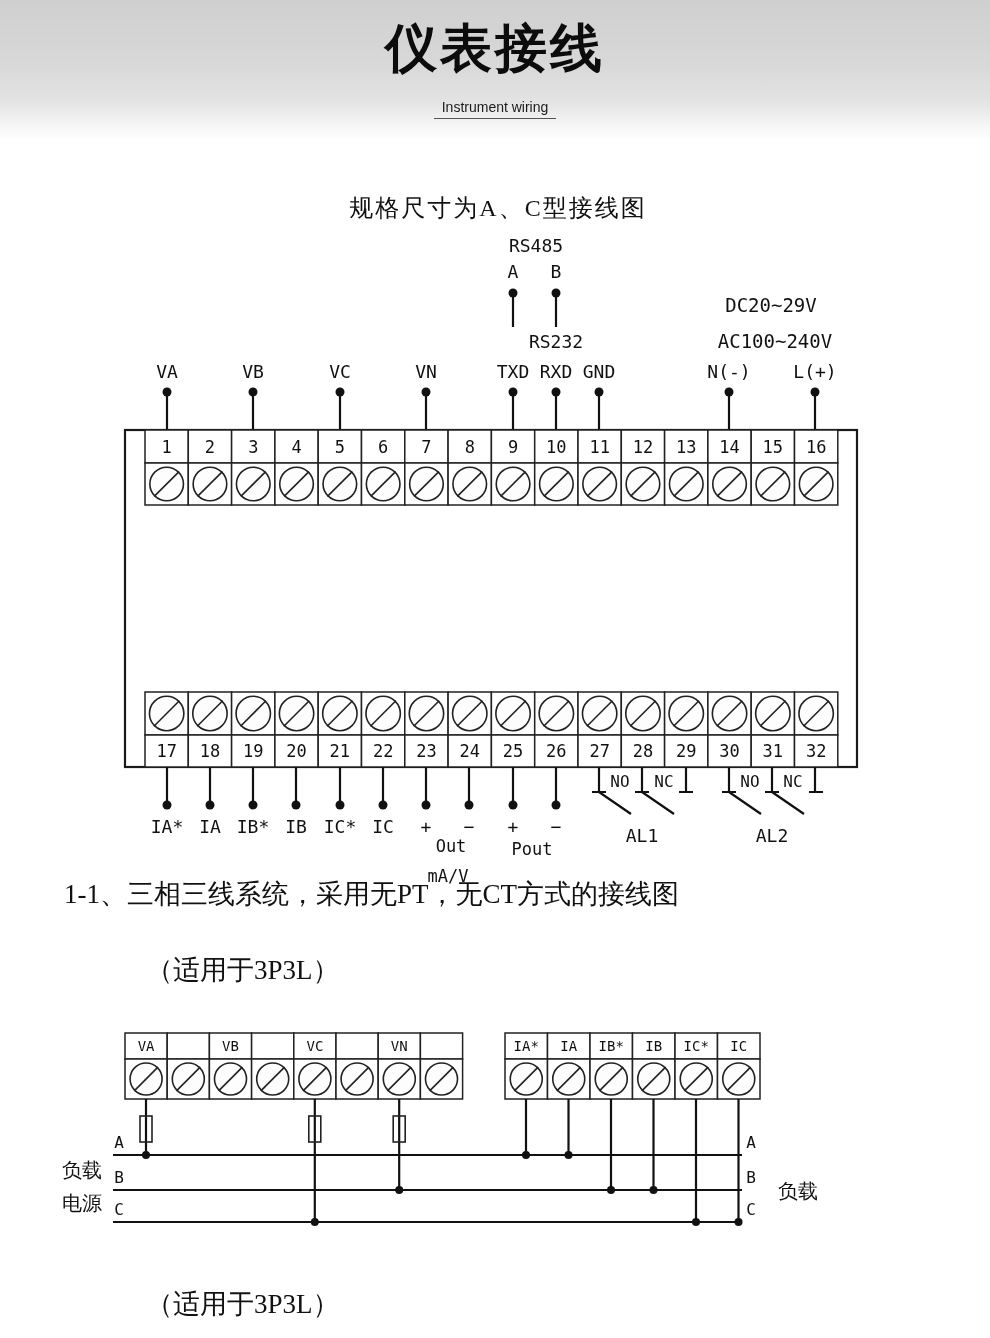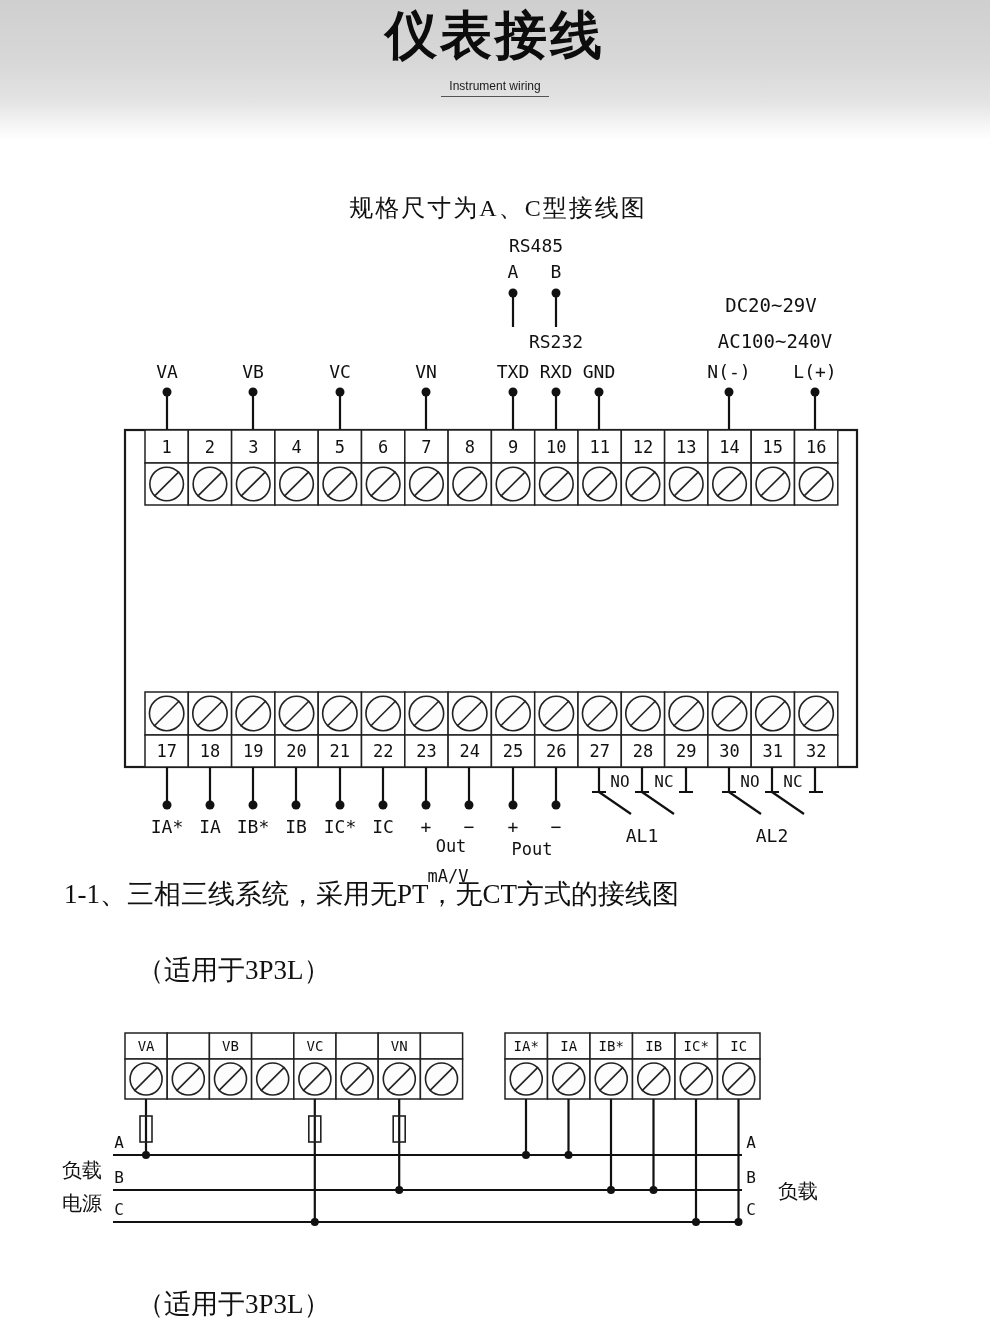--- a/index.html
+++ b/index.html
@@ -5,39 +5,39 @@
   * { margin:0; padding:0; box-sizing:border-box; }
   html,body { background:#ffffff; }
   body { width:990px; height:1338px; position:relative; font-family:"Liberation Sans","DejaVu Sans",sans-serif; }
   .page { position:relative; width:990px; height:1338px; overflow:hidden; background:#ffffff; }
 
   .hero {
     position:absolute; top:0; left:0; width:990px; height:140px; text-align:center;
     background:linear-gradient(180deg,#cfcfcf 0%,#d8d8d8 45%,#e3e3e3 72%,#f6f6f6 90%,#ffffff 100%);
   }
   .hero h1 {
-    padding-top:1px; font-size:52px; font-weight:900; color:#0c0c0c; letter-spacing:3px;
+    padding-top:14px; font-size:52px; font-weight:900; color:#0c0c0c; letter-spacing:3px;
     font-family:"Liberation Sans","DejaVu Sans",sans-serif;
   }
   .hero .sub {
-    display:inline-block; margin-top:8px; font-size:12px; color:#1b1b1b;
+    display:inline-block; margin-top:15px; font-size:14px; color:#1b1b1b;
     border-bottom:1px solid #555; padding:0 8px 3px 8px;
   }
 
   .caption {
     position:absolute; top:192px; left:3px; width:990px; text-align:center;
     font-size:24px; color:#111; letter-spacing:2px;
     font-family:"Liberation Serif","DejaVu Serif",serif;
   }
   .sec-title, .sec-sub {
     position:absolute; color:#111; font-size:27px;
     font-family:"Liberation Serif","DejaVu Serif",serif; white-space:nowrap;
   }
   .sec-title { left:64px; }
-  .sec-sub   { left:137px; }
+  .sec-sub   { left:146px; }
 
   #svg-main { position:absolute; top:230px; left:0; }
   #svg-sub  { position:absolute; top:1020px; left:0; }
 
   text { fill:#111; }
   .mono { font-family:"DejaVu Sans Mono","Liberation Mono",monospace; }
   .cn   { font-family:"Liberation Serif","DejaVu Serif",serif; } .t16 { font-size:16px; } .t17 { font-size:17px; }
   .t18 { font-size:18px; } .t19 { font-size:19px; } .t20 { font-size:20px; }
   .wire { stroke:#111; stroke-width:2.2; fill:none; }
   .thin { stroke:#222; stroke-width:1.6; fill:none; }

